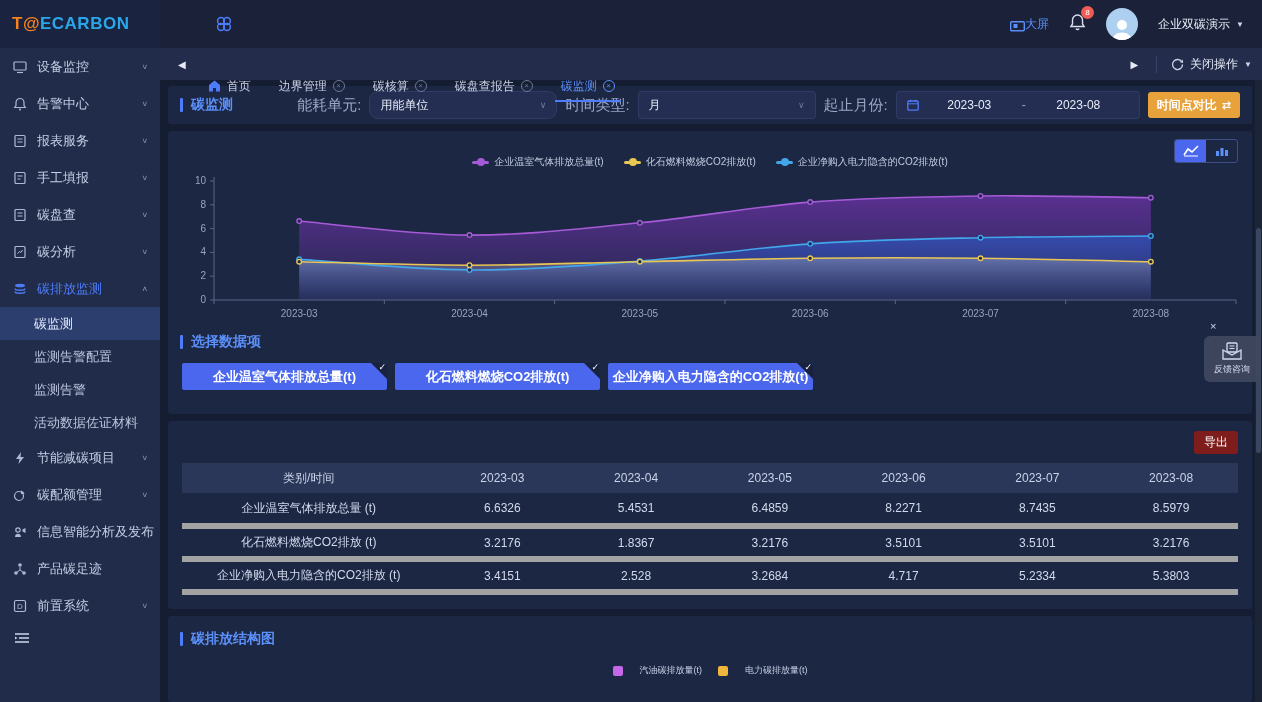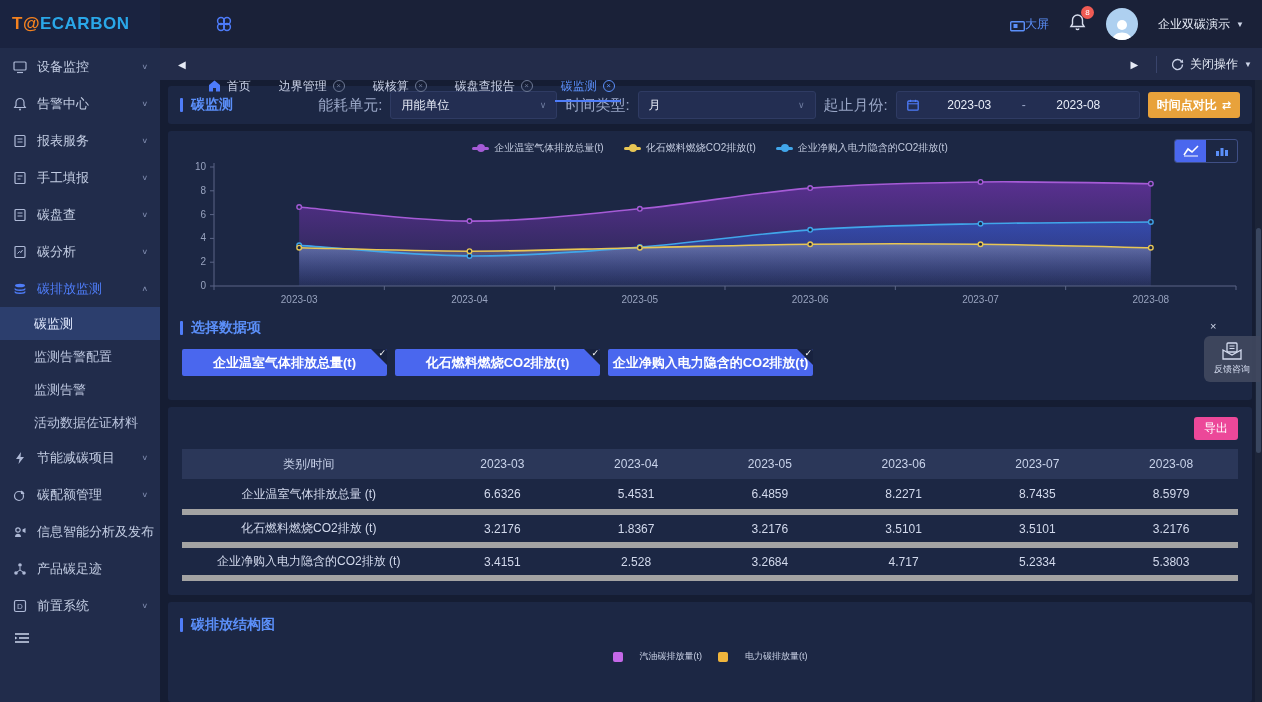--- a/index.html
+++ b/index.html
@@ -54,50 +54,50 @@
   .sec-title { display:flex; align-items:center; gap:8px; color:#5b8ff9; font-size:14px; font-weight:700; }
   .sec-title .bar { width:3px; height:14px; background:#4f7df9; border-radius:1px; }
 
   
   .filter-card { height:38px; display:flex; align-items:center; padding:0 12px; }
   .filters { margin-left:auto; display:flex; align-items:center; gap:8px; }
   .flabel { color:#9aa7c7; font-size:15px; }
   .select { height:28px; background:#232e52; border:1px solid #2f3b63; border-radius:3px; display:flex; align-items:center;
             padding:0 10px; color:#e8edf8; font-size:12px; cursor:pointer; }
   .select .sv { flex:1; } .select .sc { color:#6f7da0; font-size:9px; margin-left:10px; }
-  .sel-energy { width:167px; } .sel-time { width:178px; }
+  .sel-energy { width:188px;border-radius:9px; } .sel-time { width:178px; }
   .daterange { width:244px; height:28px; background:#232e52; border:1px solid #2f3b63; border-radius:3px;
                display:flex; align-items:center; padding:0 10px; color:#e8edf8; font-size:12px; cursor:pointer; }
   .daterange .dv { flex:1; text-align:center; } .daterange .dsep { color:#9aa7c7; padding:0 2px;}
   .btn-orange { height:26px; background:#e8a23b; border-radius:3px; color:#fff; font-size:12px; font-weight:700;
                 display:flex; align-items:center; gap:5px; padding:0 9px; cursor:pointer; }
 
   
-  .chart-card { position:relative; padding:2px 12px 6px; }
+  .chart-card { position:relative; padding:16px 12px 6px; }
   .toggle { position:absolute; top:8px; right:14px; display:flex; border:1px solid #3f4f86; border-radius:3px; overflow:hidden; }
   .tg { width:31px; height:22px; display:flex; align-items:center; justify-content:center; cursor:pointer; }
   .tg.active { background:#4a67ee; }
   .legend { display:flex; justify-content:center; gap:20px; margin-top:8px; }
   .leg-item { display:flex; align-items:center; gap:5px; cursor:pointer; }
   .leg-marker { width:17px; height:3px; border-radius:2px; position:relative; }
   .leg-dot { position:absolute; left:5px; top:-2.5px; width:8px; height:8px; border-radius:50%; }
   .leg-label { color:#c3cbdf; font-size:10px; }
   #main-chart { display:block; margin-top:4px; }
   .ax { fill:#98a3bf; font-size:10px; font-family:"Liberation Sans",sans-serif; }
   .select-data { margin-top:2px; }
   .opt-row { display:flex; gap:8px; margin:12px 0 18px 2px; }
   .opt-btn { position:relative; width:205px; height:27px; background:#4a67ee; border-radius:2px; color:#fff; font-size:13px;
              font-weight:700; display:flex; align-items:center; justify-content:center; cursor:pointer; overflow:hidden; }
   .opt-corner { position:absolute; top:0; right:0; width:0; height:0; border-top:16px solid #18223f; border-left:16px solid transparent; }
   .opt-check { position:absolute; top:-1px; right:1px; color:#fff; font-size:9px; }
 
   
   .table-card { padding:10px 14px 14px; }
   .export-row { display:flex; }
-  .btn-export { margin-left:auto; width:44px; height:23px; background:#ec4899; border-radius:3px; color:#fff; font-size:12px;
+  .btn-export { margin-left:auto; width:44px; height:23px; background:#7f1d1d; border-radius:3px; color:#fff; font-size:12px;
                 display:flex; align-items:center; justify-content:center; cursor:pointer; }
   table { width:100%; border-collapse:collapse; table-layout:fixed; margin-top:9px; }
   th { background:#2b3759; color:#c9d3ea; font-size:12px; font-weight:400; height:30px; }
   th:first-child { width:24%; }
   td { color:#d2d9ec; font-size:12px; text-align:center; height:33px; border-bottom:6px solid #a3a3a3; }
   th { text-align:center; }
 
   
   .structure-card { flex:1; padding:14px 12px; }
   .st-legend { display:flex; justify-content:center; gap:16px; margin-top:16px; }

